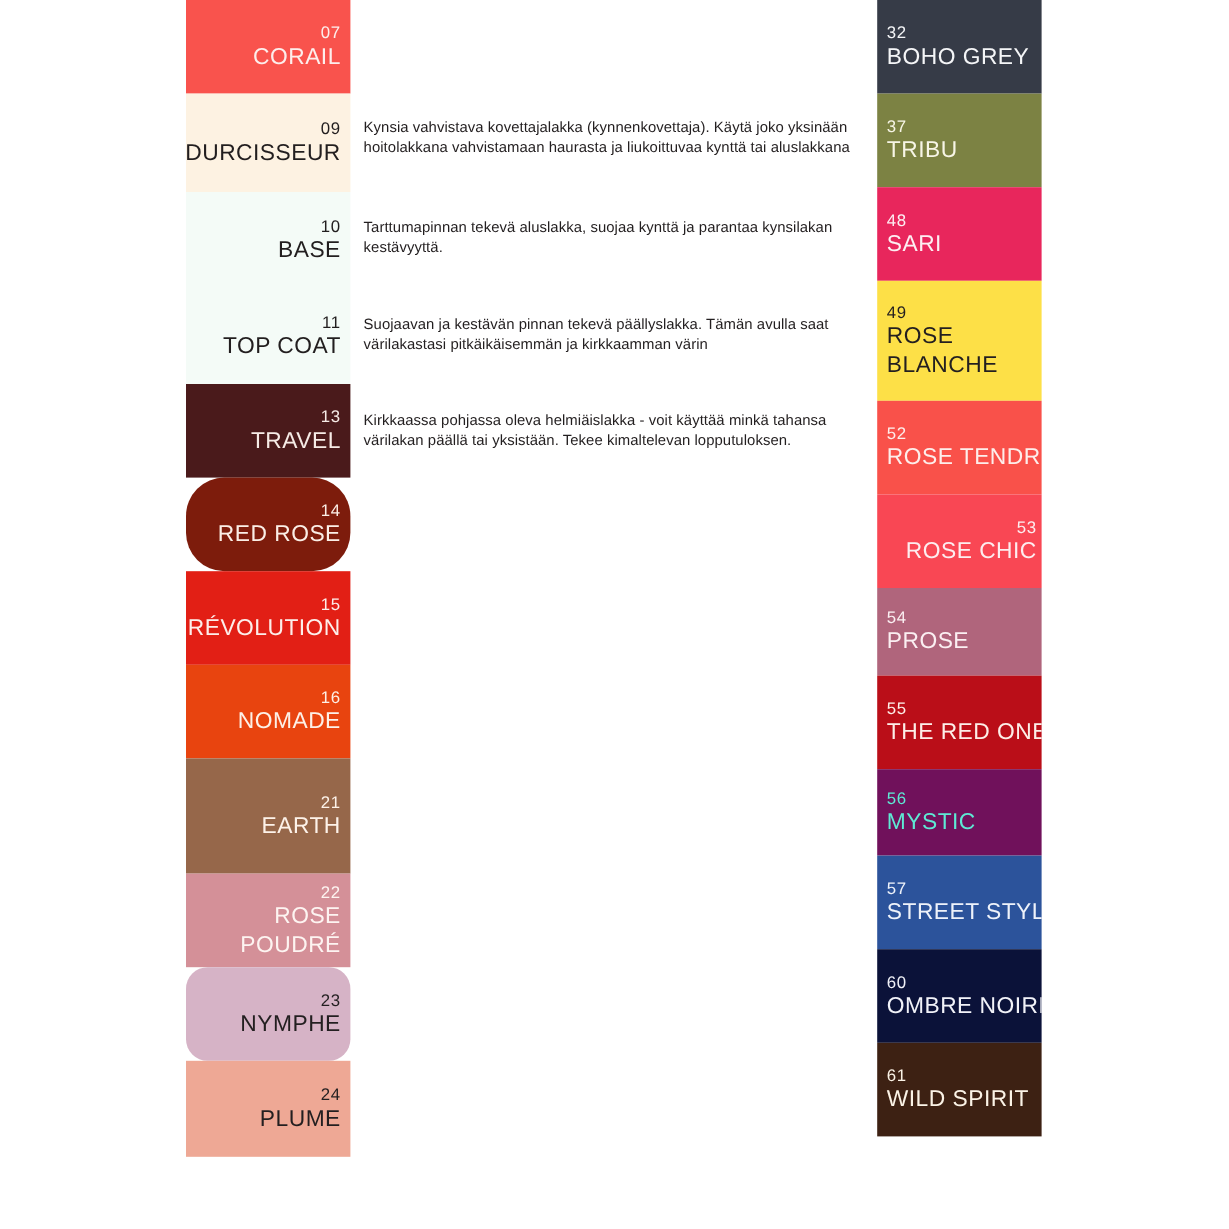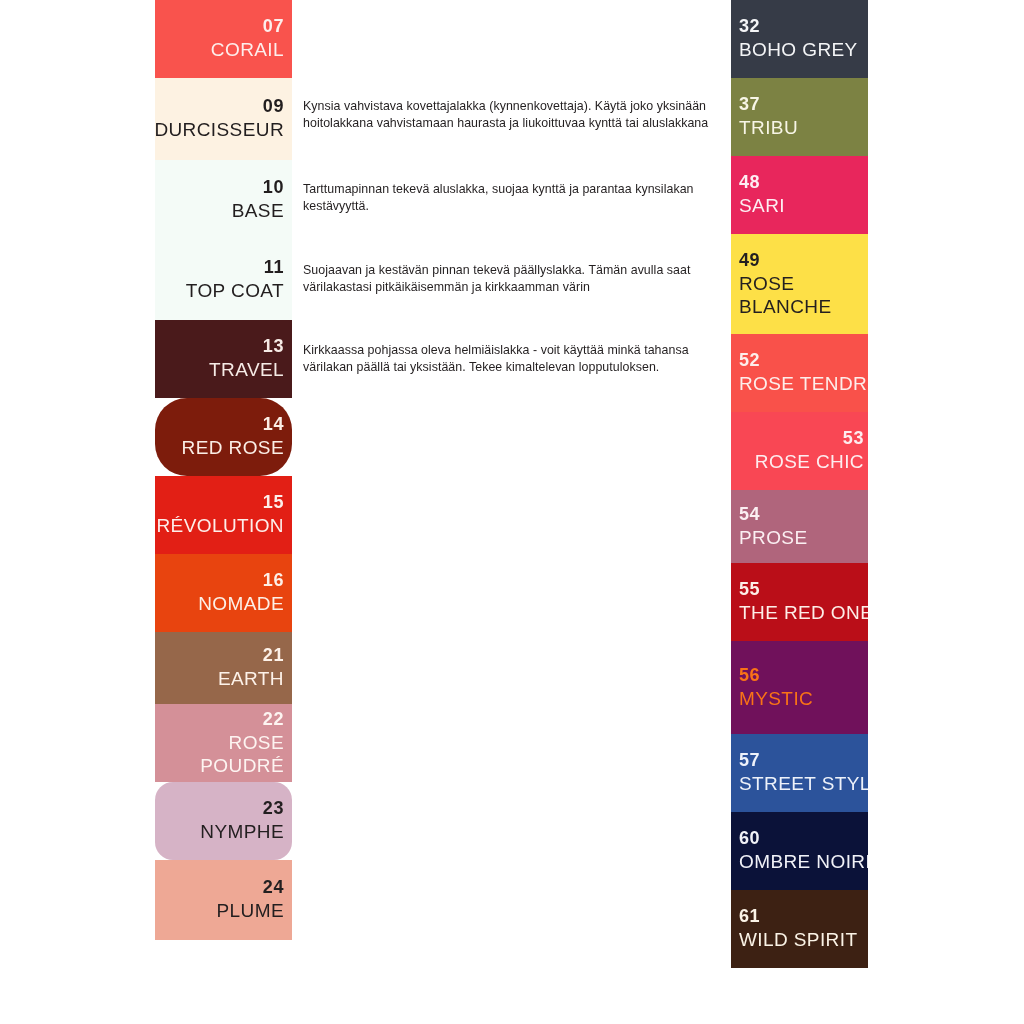--- a/index.html
+++ b/index.html
@@ -30,24 +30,24 @@
     width: 137px;
     display: flex;
     flex-direction: column;
     justify-content: center;
     overflow: hidden;
   }
   .swatch.align-right { align-items: flex-end; text-align: right; padding: 0 8px 0 4px; }
   .swatch.align-left  { align-items: flex-start; text-align: left;  padding: 0 4px 0 8px; }
 
   .swatch-code {
-    font-size: 18px;
+    font-size: 14px;
     line-height: 1.22;
     letter-spacing: 0.6px;
-    font-weight: 700;
+    font-weight: 400;
     white-space: nowrap;
   }
   .swatch-name {
     font-size: 19px;
     line-height: 1.22;
     letter-spacing: 0.4px;
     font-weight: 400;
     white-space: nowrap;
   }
   .swatch-name.two-line { white-space: normal; line-height: 1.22; }
@@ -99,21 +99,21 @@
         <div class="swatch-name">RED ROSE</div>
       </div>
       <div class="swatch align-right" style="height: 78px; background: rgb(226, 31, 21); color: rgb(253, 238, 234);">
         <div class="swatch-code">15</div>
         <div class="swatch-name">RÉVOLUTION</div>
       </div>
       <div class="swatch align-right" style="height: 78px; background: rgb(232, 68, 15); color: rgb(253, 240, 231);">
         <div class="swatch-code">16</div>
         <div class="swatch-name">NOMADE</div>
       </div>
-      <div class="swatch align-right" style="height: 72px; background: rgb(150, 103, 74); color: rgb(253, 242, 233); padding-left: 48px;">
+      <div class="swatch align-right" style="height: 96px; background: rgb(150, 103, 74); color: rgb(253, 242, 233); padding-left: 48px;">
         <div class="swatch-code">21</div>
         <div class="swatch-name">EARTH</div>
       </div>
       <div class="swatch align-right" style="height: 78px; background: rgb(212, 144, 152); color: rgb(253, 244, 241);">
         <div class="swatch-code">22</div>
         <div class="swatch-name two-line">ROSE POUDRÉ</div>
       </div>
       <div class="swatch align-right" style="height: 78px; background: rgb(214, 179, 198); color: rgb(35, 31, 32); border-radius: 18px;">
         <div class="swatch-code">23</div>
         <div class="swatch-name">NYMPHE</div>
@@ -157,21 +157,21 @@
         <div class="swatch-name">ROSE CHIC</div>
       </div>
       <div class="swatch align-left" style="height: 73px; background: rgb(176, 101, 124); color: rgb(251, 239, 242);">
         <div class="swatch-code">54</div>
         <div class="swatch-name">PROSE</div>
       </div>
       <div class="swatch align-left" style="height: 78px; background: rgb(186, 14, 24); color: rgb(253, 238, 232);">
         <div class="swatch-code">55</div>
         <div class="swatch-name">THE RED ONE</div>
       </div>
-      <div class="swatch align-left" style="height: 93px; background: rgb(112, 17, 91); color: #f97316;">
+      <div class="swatch align-left" style="height: 72px; background: rgb(112, 17, 91); color: #5eead4;">
         <div class="swatch-code">56</div>
         <div class="swatch-name">MYSTIC</div>
       </div>
       <div class="swatch align-left" style="height: 78px; background: rgb(44, 83, 155); color: rgb(238, 242, 250);">
         <div class="swatch-code">57</div>
         <div class="swatch-name">STREET STYLE</div>
       </div>
       <div class="swatch align-left" style="height: 78px; background: rgb(11, 18, 57); color: rgb(241, 242, 248);">
         <div class="swatch-code">60</div>
         <div class="swatch-name">OMBRE NOIRE</div>

